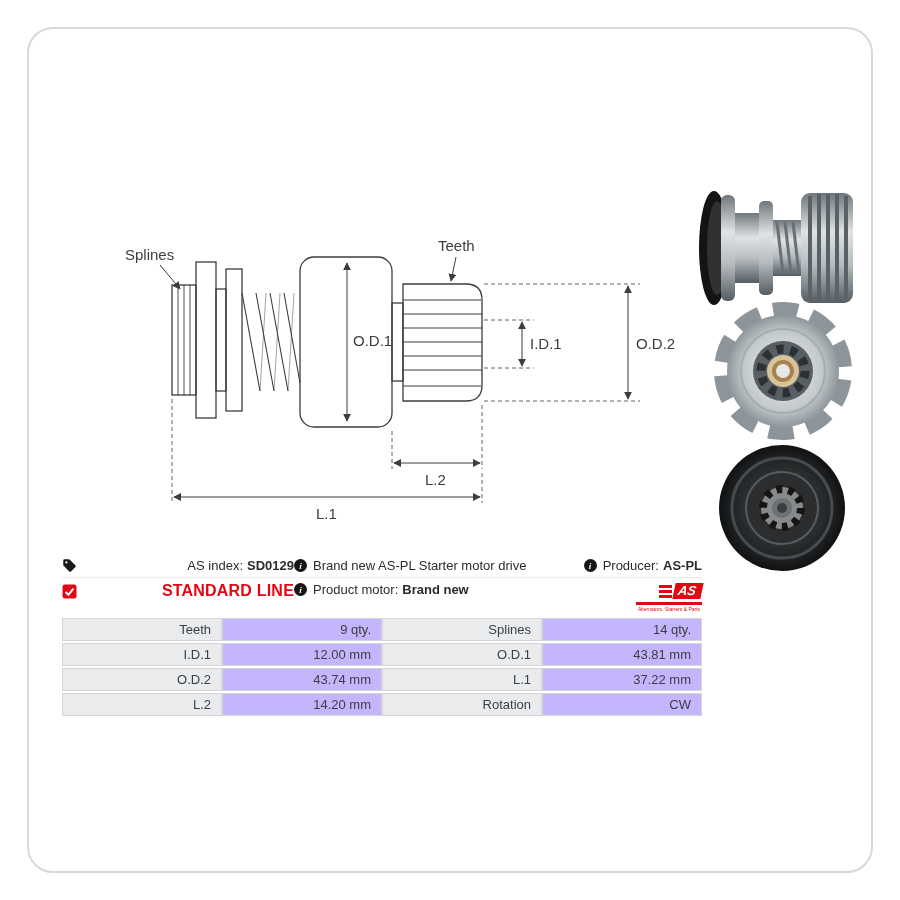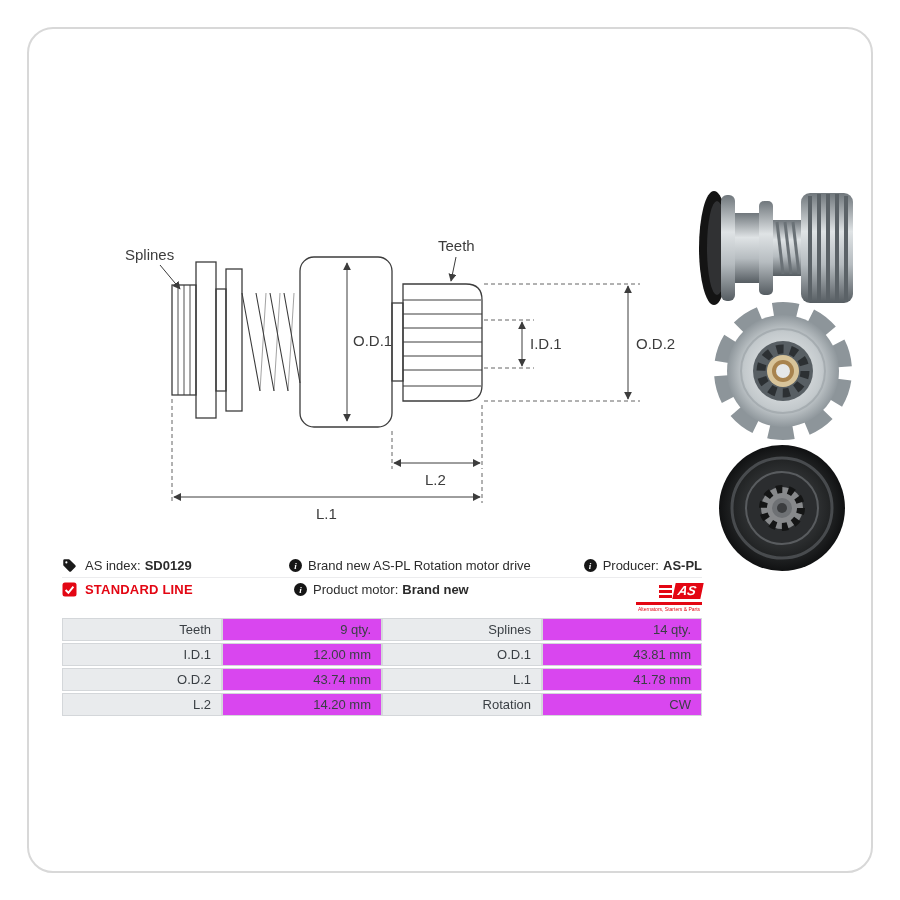--- a/index.html
+++ b/index.html
@@ -12,47 +12,47 @@
   .drawing { position:absolute; left:40px; top:205px; width:660px; height:335px; }
 
   .photo { position:absolute; }
   .photo-side  { left:693px; top:173px; width:175px; height:150px; }
   .photo-front { left:703px; top:296px; width:160px; height:150px; }
   .photo-back  { left:707px; top:441px; width:150px; height:135px; }
 
   .info-block { position:absolute; left:62px; top:554px; width:640px; }
   .info-row { display:flex; align-items:flex-start; padding:4px 0; }
   .info-row + .info-row { border-top:1px solid #ececee; }
-  .info-col-left  { width:232px; display:flex; align-items:center; gap:8px; }
+  .info-col-left  { width:232px; display:flex; align-items:center; gap:18px;justify-content:space-between; }
   .info-col-mid   { flex:1; display:flex; align-items:center; gap:6px; }
   .info-col-right { width:175px; display:flex; align-items:center; justify-content:flex-end; gap:6px; }
   .info-text { font-size:13px; color:#2c2c2c; white-space:nowrap; }
   .info-text b { font-weight:bold; }
   .lbl-part { margin-right:4px; }
-  .red-text { color:#e30613; font-weight:bold; font-size:13px; letter-spacing:0.2px; }
+  .red-text { color:#e30613; font-weight:bold; font-size:16px; letter-spacing:0.2px; }
 
   .ii { width:13px; height:13px; border-radius:50%; background:#161616; color:#fff;
         display:inline-flex; align-items:center; justify-content:center;
         font:italic bold 9px "Liberation Serif", serif; flex:none; }
 
   .aspl-logo { width:66px; display:flex; flex-direction:column; align-items:stretch; }
   .logo-row { display:flex; align-items:center; justify-content:flex-end; gap:2px; height:18px; }
   .logo-stripes { display:flex; flex-direction:column; gap:2px; }
   .logo-stripes i { display:block; width:13px; height:3px; background:#e30613; }
   .logo-as { background:#e30613; color:#fff; font-style:italic; font-weight:bold;
              font-size:13px; line-height:16px; padding:0 6px 0 4px; transform:skewX(-12deg); }
   .logo-bar { height:3px; background:#e30613; margin-top:2px; }
   .logo-sub { color:#e30613; font-size:5px; margin-top:1px; text-align:center; white-space:nowrap; }
 
   .spec-table { position:absolute; left:62px; top:616px; width:640px;
                 border-collapse:separate; border-spacing:0 2px; table-layout:fixed; }
   .spec-table td { border:1px solid #d4d7da; font-size:13px; color:#3a3f44;
                    text-align:right; padding:3px 10px; height:21px; }
   .spec-table td.lbl { background:#e9ebed; }
-  .spec-table td.val { background:#d946ef; }
+  .spec-table td.val { background:#c4b5fd; }
 </style>
 </head>
 <body>
 
 <div class="frame"></div>
 
 <svg class="drawing" viewBox="0 0 660 335">
   <defs>
     <marker id="arr" viewBox="0 0 10 10" refX="9" refY="5" markerWidth="8" markerHeight="8" orient="auto-start-reverse">
       <path d="M0,0 L10,5 L0,10 z" fill="#3c3c3c"></path>
@@ -195,21 +195,21 @@
       <svg width="15" height="15" viewBox="0 0 24 24">
         <path d="M21.4 11.6l-9-9A2 2 0 0 0 11 2H4a2 2 0 0 0-2 2v7c0 .53.21 1.04.59 1.41l9 9a2 2 0 0 0 2.82 0l7-7a2 2 0 0 0 0-2.83z" fill="#1a1a1a"></path>
         <circle cx="7" cy="7" r="1.7" fill="#ffffff"></circle>
       </svg>
       <span class="info-text">
         <span class="lbl-part">AS index:</span><b>SD0129</b>
       </span>
     </div>
     <div class="info-col-mid">
       <span class="ii">i</span>
-      <span class="info-text">Brand new AS-PL Rotation motor drive</span>
+      <span class="info-text">Brand new AS-PL Starter motor drive</span>
     </div>
     <div class="info-col-right">
       <span class="ii">i</span>
       <span class="info-text">
         <span class="lbl-part">Producer:</span><b>AS-PL</b>
       </span>
     </div>
   </div>
 
   <div class="info-row">
@@ -254,21 +254,21 @@
     <tr>
       <td class="lbl">I.D.1</td>
       <td class="val">12.00 mm</td>
       <td class="lbl">O.D.1</td>
       <td class="val">43.81 mm</td>
     </tr>
     <tr>
       <td class="lbl">O.D.2</td>
       <td class="val">43.74 mm</td>
       <td class="lbl">L.1</td>
-      <td class="val">41.78 mm</td>
+      <td class="val">37.22 mm</td>
     </tr>
     <tr>
       <td class="lbl">L.2</td>
       <td class="val">14.20 mm</td>
       <td class="lbl">Rotation</td>
       <td class="val">CW</td>
     </tr>
   </tbody>
 </table>
 

